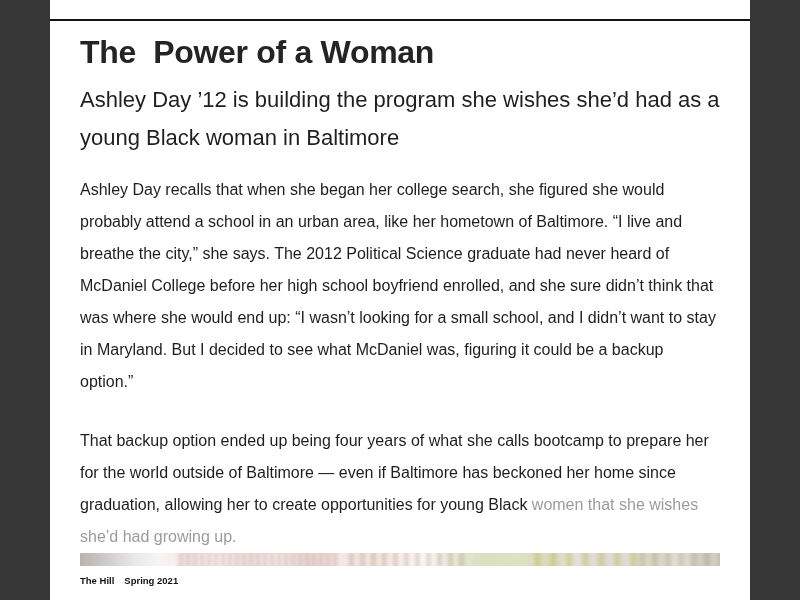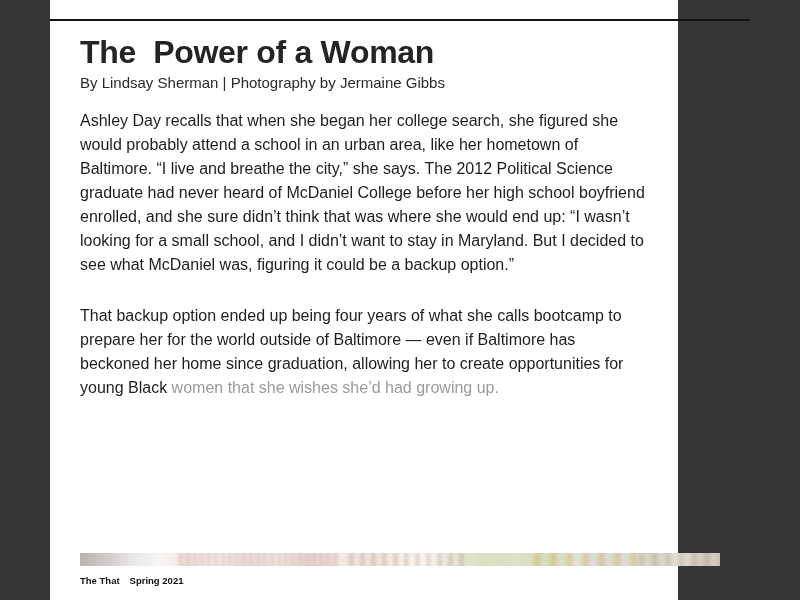--- a/index.html
+++ b/index.html
@@ -8,21 +8,21 @@
     width: 800px;
     height: 600px;
     overflow: hidden;
     background: #363636;
     font-family: "Liberation Sans", sans-serif;
   }
   .page {
     position: absolute;
     left: 50px;
     top: 0;
-    width: 628px;
+    width: 700px;
     height: 600px;
     background: #ffffff;
   }
   .top-rule {
     position: absolute;
     left: 0;
     top: 19px;
     width: 700px;
     height: 2px;
     background: #141414;
@@ -50,21 +50,21 @@
   }
   .byline {
     margin-top: 5px;
     font-size: 15px;
     line-height: 18px;
     color: #2a2a2a;
   }
   .body-para {
     margin: 17px 0 0;
     font-size: 16px;
-    line-height: 24px;
+    line-height: 32px;
     color: #1e1e1e;
   }
   .body-para.second {
     margin-top: 27px;
   }
   .faded {
     color: #9b9b9b;
   }
   .photo-strip {
     position: absolute;
@@ -111,23 +111,23 @@
     font-weight: 700;
   }
 </style>
 </head>
 <body>
 
 <div class="page">
   <div class="top-rule"></div>
   <div class="content">
     <h1 class="title">The  Power of a Woman</h1>
-    <div class="byline">By Lindsay Sherman | Photography by Jermaine Gibbs</div>
+    <h2 class="subtitle">Ashley Day ’12 is building the program she wishes she’d had as a young Black woman in Baltimore</h2>
     <p class="body-para">Ashley Day recalls that when she began her college search, she figured she would probably attend a school in an urban area, like her hometown of Baltimore. “I live and breathe the city,” she says. The 2012 Political Science graduate had never heard of McDaniel College before her high school boyfriend enrolled, and she sure didn’t think that was where she would end up: “I wasn’t looking for a small school, and I didn’t want to stay in Maryland. But I decided to see what McDaniel was, figuring it could be a backup option.”</p>
     <p class="body-para second"><span>That backup option ended up being four years of what she calls bootcamp to prepare her for the world outside of Baltimore — even if Baltimore has beckoned her home since graduation, allowing her to create opportunities for young Black </span><span class="faded">women that she wishes she’d had growing up.</span></p>
   </div>
   <div class="photo-strip">
     <div class="photo-blur"></div>
   </div>
   <div class="page-footer">
-    <span class="pub-name">The That</span><span class="issue-label">Spring 2021</span>
+    <span class="pub-name">The Hill</span><span class="issue-label">Spring 2021</span>
   </div>
 </div>
 
 </body></html>

